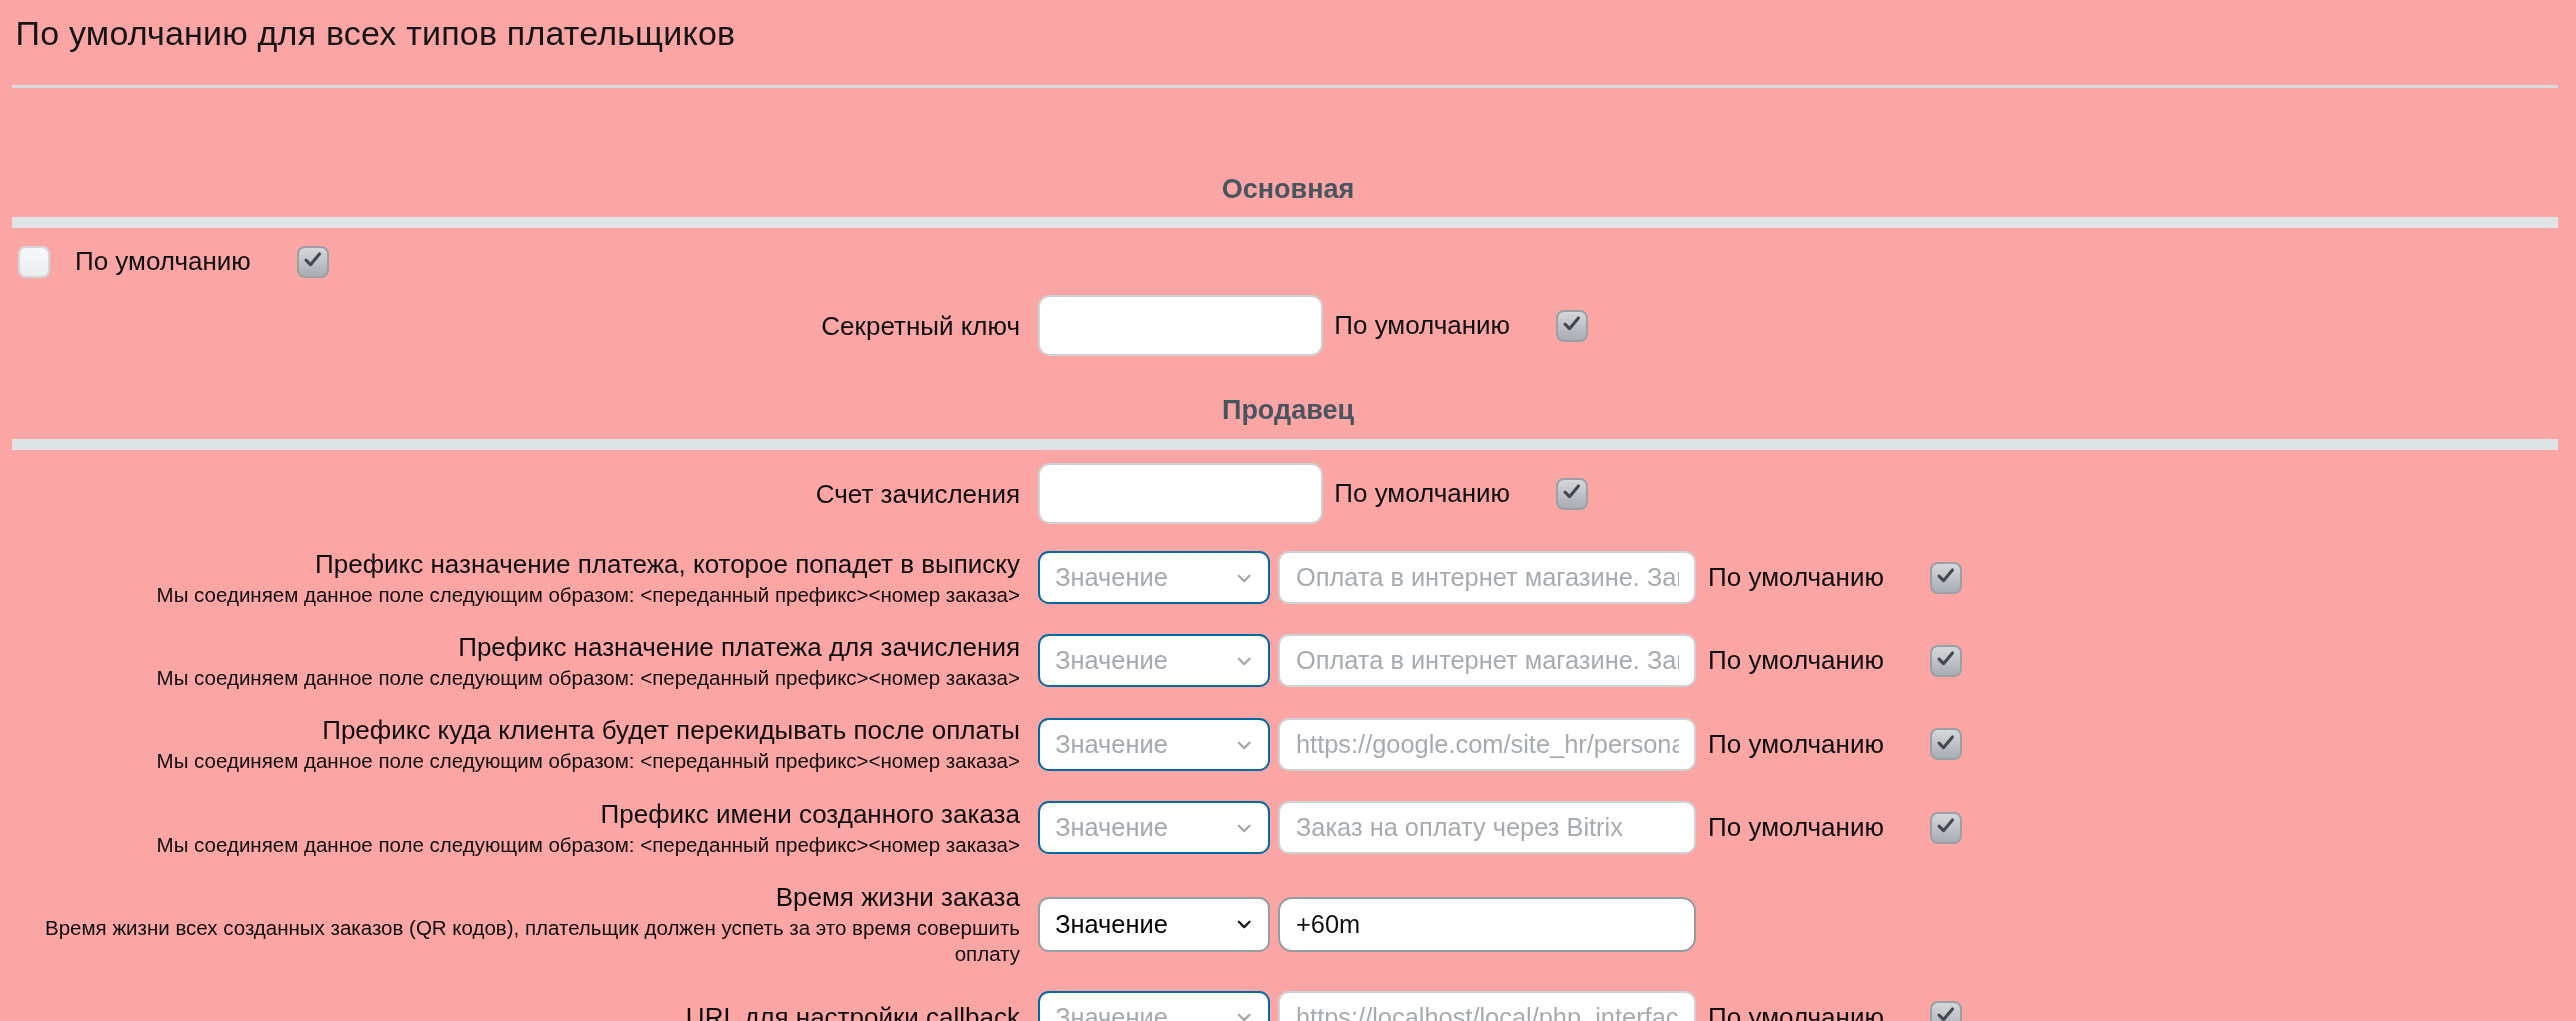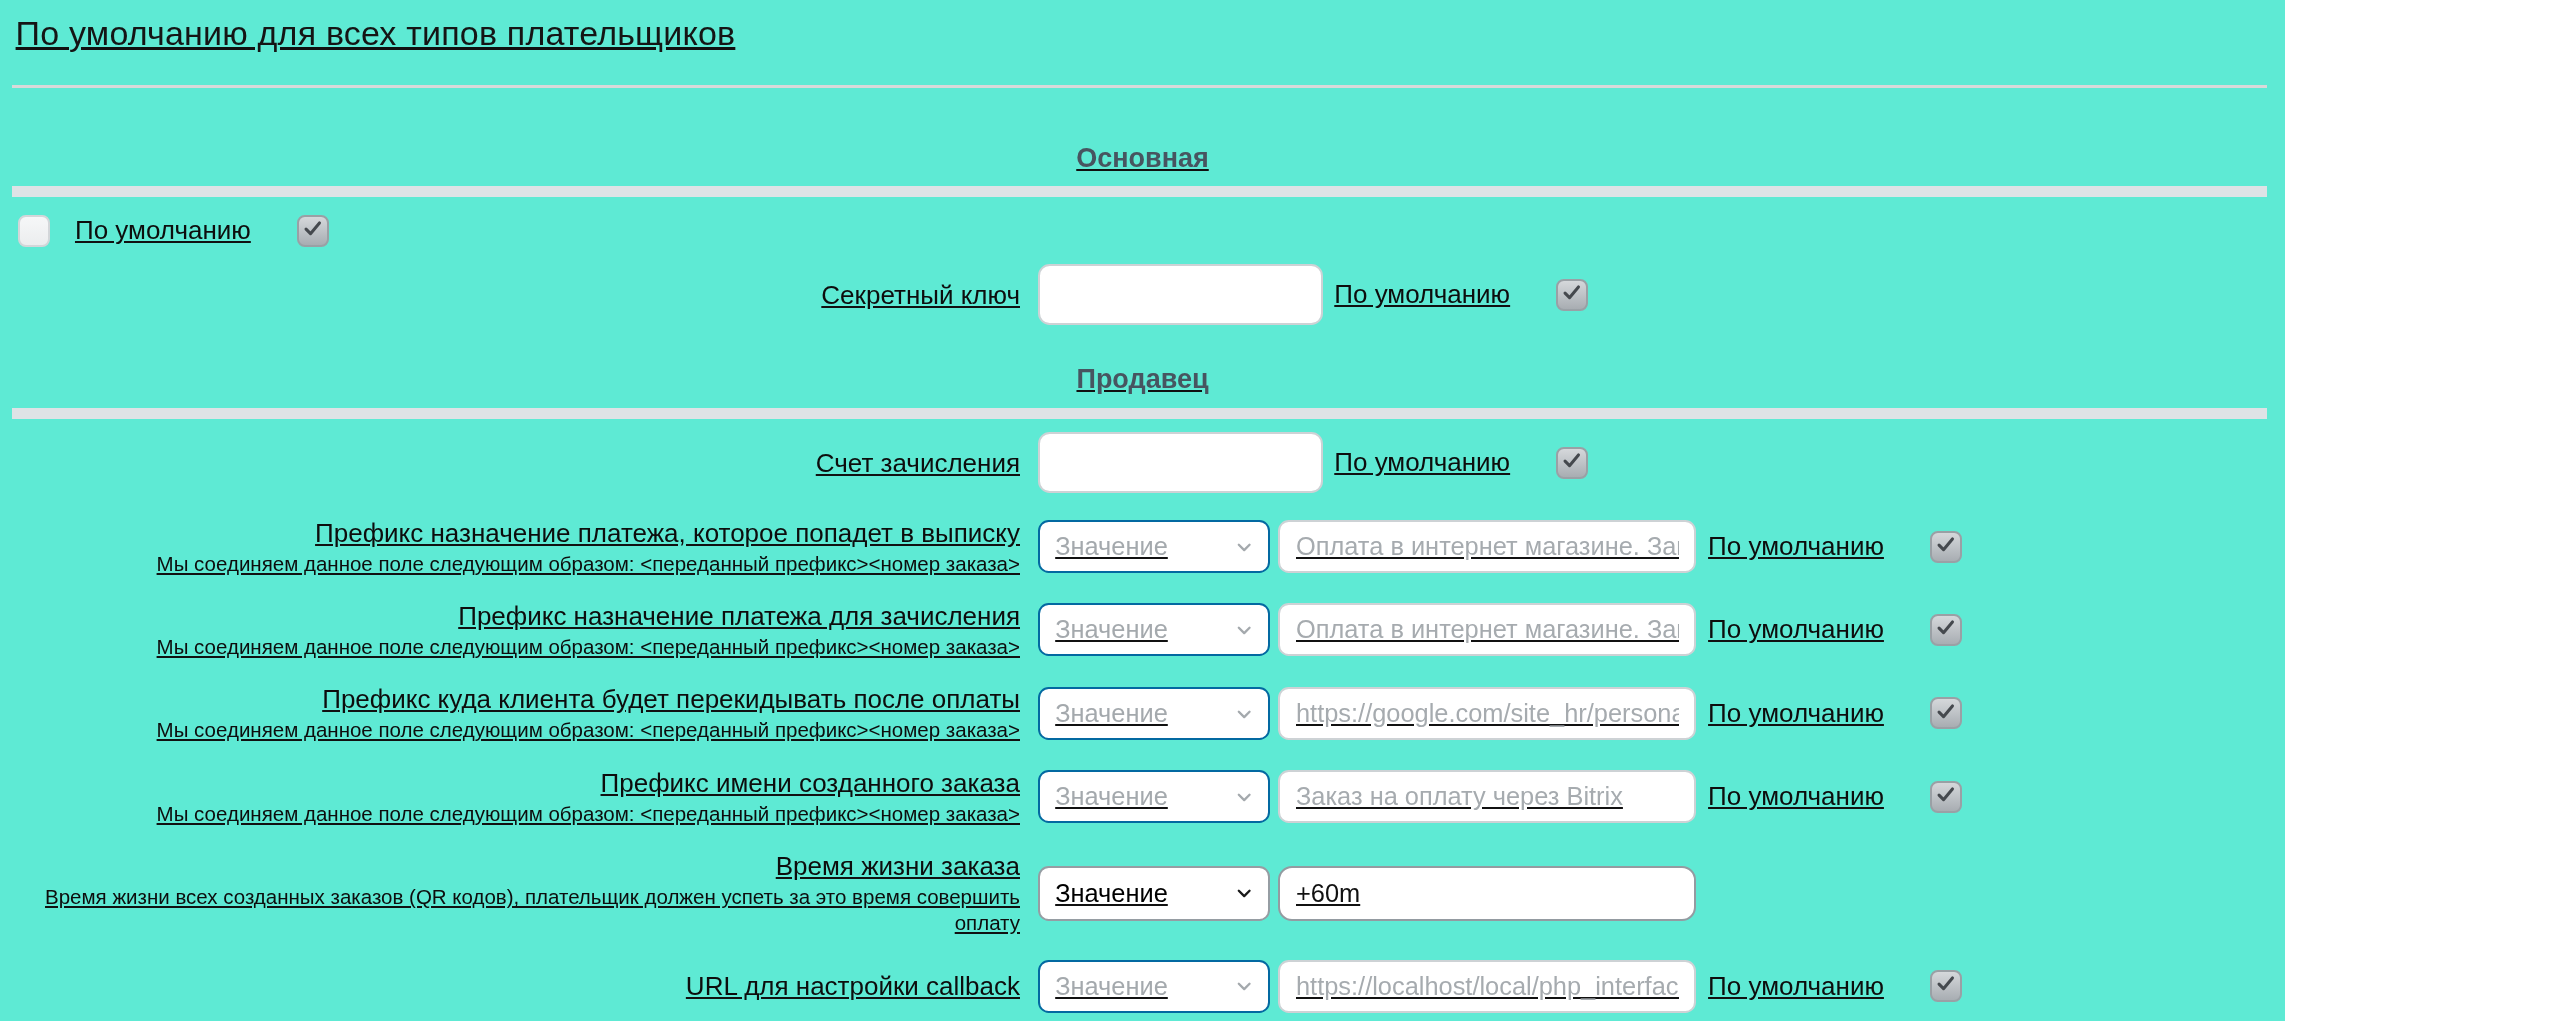--- a/index.html
+++ b/index.html
@@ -1,43 +1,42 @@
 <!DOCTYPE html>
 <html><head>
 <meta charset="utf-8">
 <style>
   * { margin: 0; padding: 0; box-sizing: border-box; }
   html, body { background: #ffffff; }
   body { font-family: "Liberation Sans", sans-serif; color: #111; }
   .page {
     position: relative;
-    width: 2285px;
+    width: 2576px;
     height: 1021px;
-    background: #5eead4;
+    background: #fca5a5;
     overflow: hidden;
-    text-decoration: underline;
   }
   .page-title {
     font-size: 34px;
     font-weight: 400;
     color: #151515;
     margin: 13.7px 0 0 15.6px;
     letter-spacing: 0.2px;
   }
   .title-divider {
     height: 2.9px;
     background: #d9d9d9;
     margin: 32px 17.6px 0 11.7px;
   }
   .section-title {
     text-align: center;
     font-size: 27px;
     font-weight: 700;
     color: #475560;
-    margin-top: 55px;
+    margin-top: 86px;
   }
   .section-title.seller { margin-top: 39px; }
   .section-band {
     height: 10.7px;
     background: #dee3e6;
     margin: 12.7px 17.6px 0 11.7px;
   }
   
   .row {
     display: flex;

